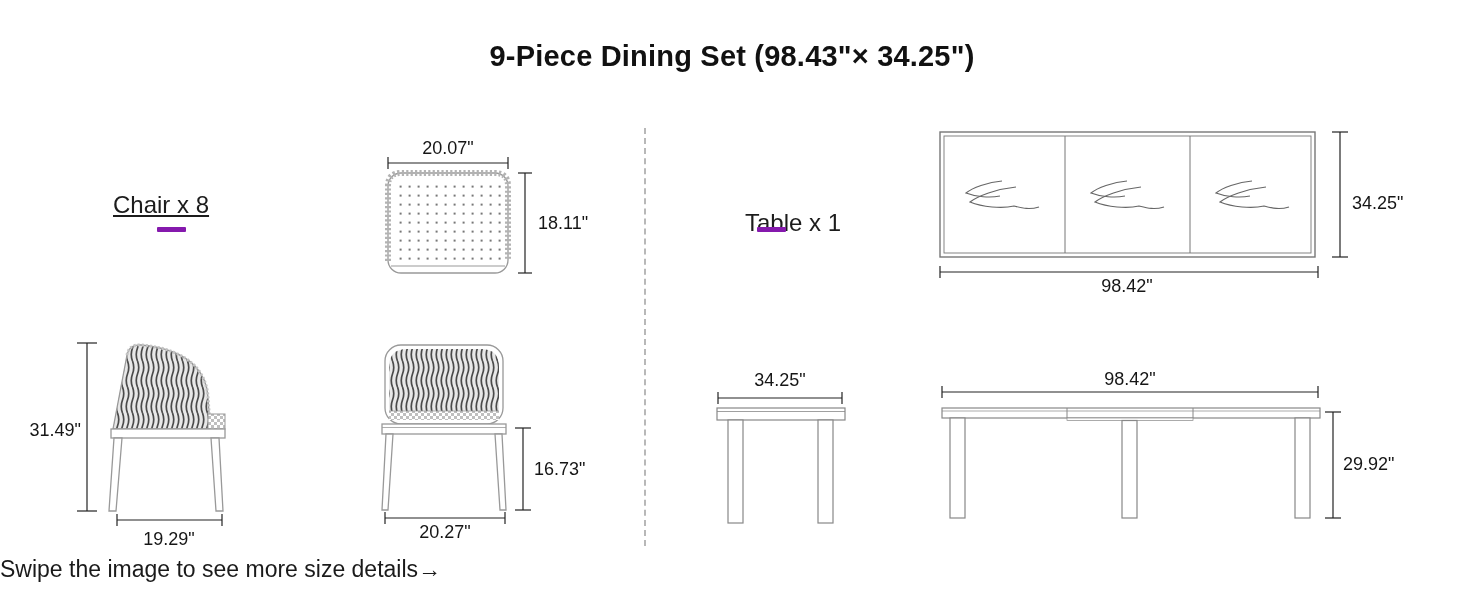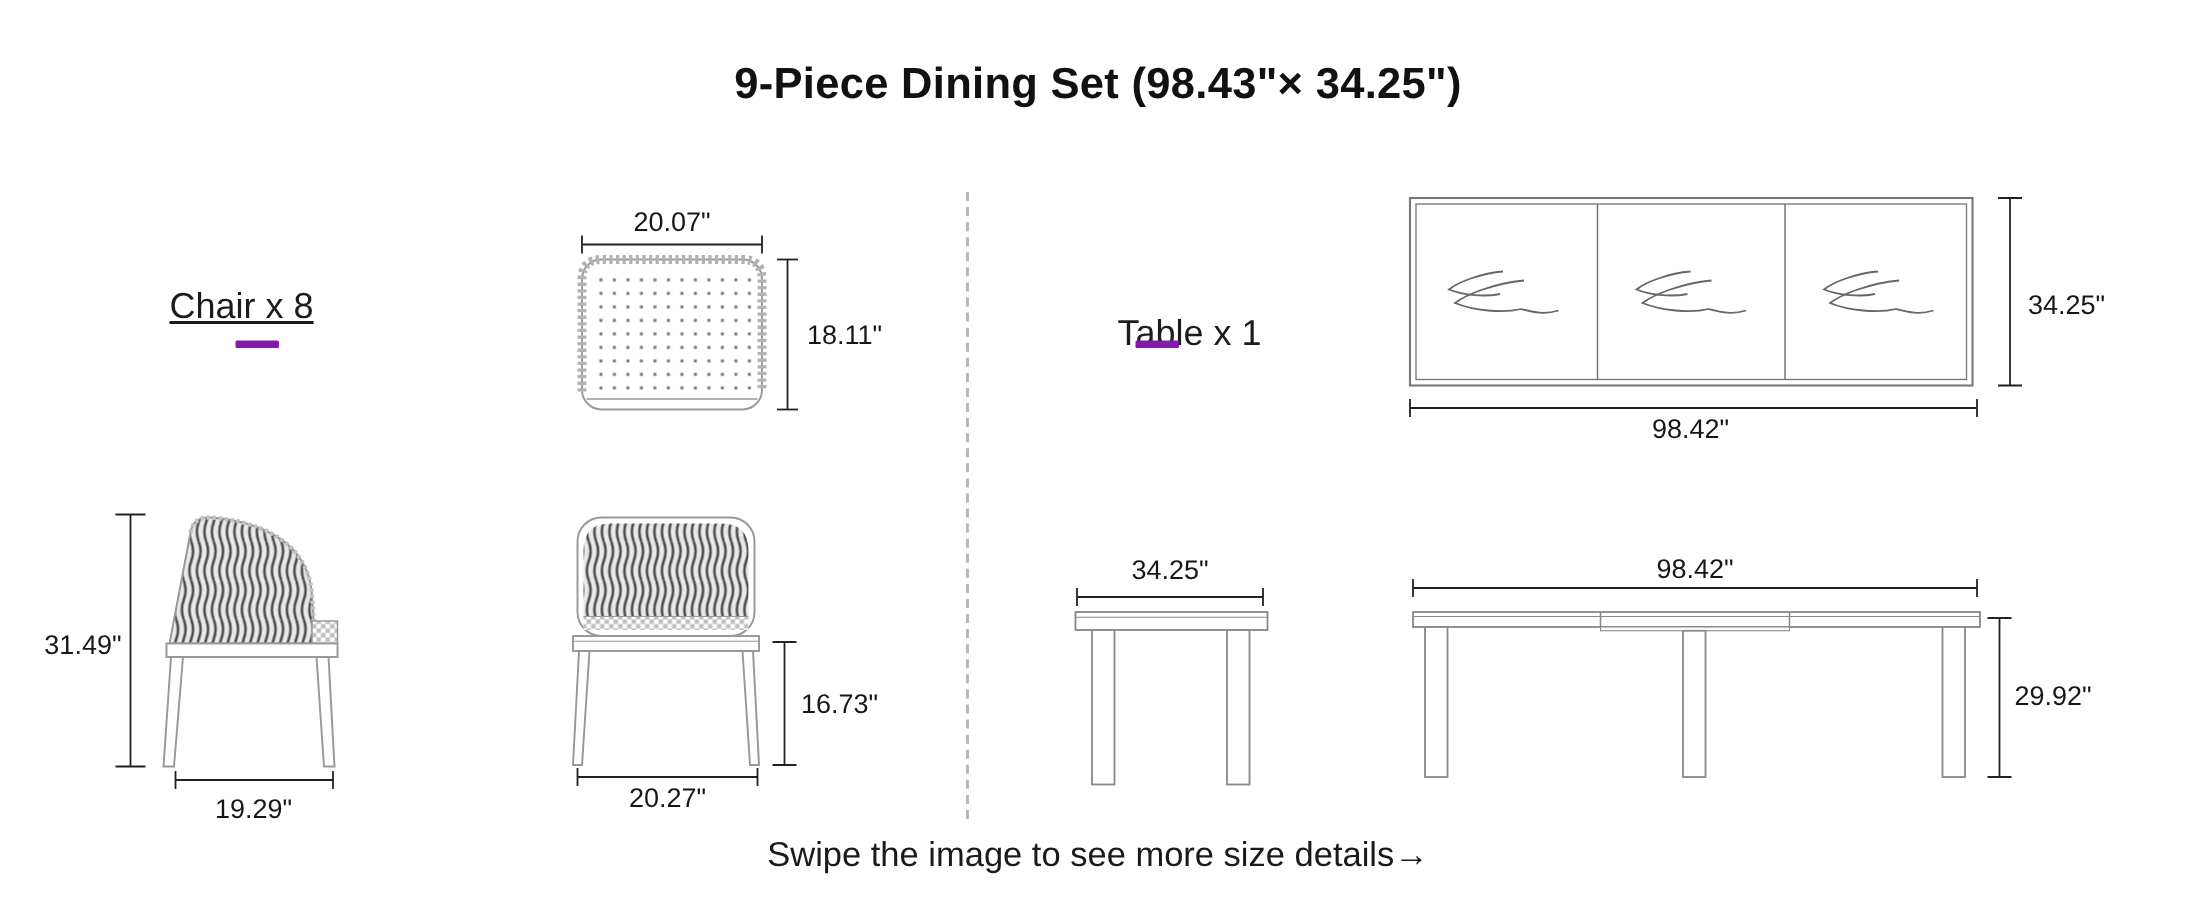--- a/index.html
+++ b/index.html
@@ -18,21 +18,21 @@
   }
   .accent-underline {
     position:absolute; width:29px; height:5px; border-radius:1px;
   }
   .divider {
     position:absolute; left:644px; top:128px; height:418px; width:0;
     border-left:2px dashed #b8b8b8;
   }
   .footer {
     position:absolute; left:0; top:556px; width:100%;
-    text-align:center; font-size:23px; color:#1a1a1a;
+    font-size:23px; color:#1a1a1a;
   }
   .fig { position:absolute; }
   svg text {
     font-family:"Liberation Sans", sans-serif; font-size:18px; fill:#161616;
   }
   .hidden-defs { position:absolute; width:0; height:0; overflow:hidden; }
 </style>
 </head>
 <body>
 

